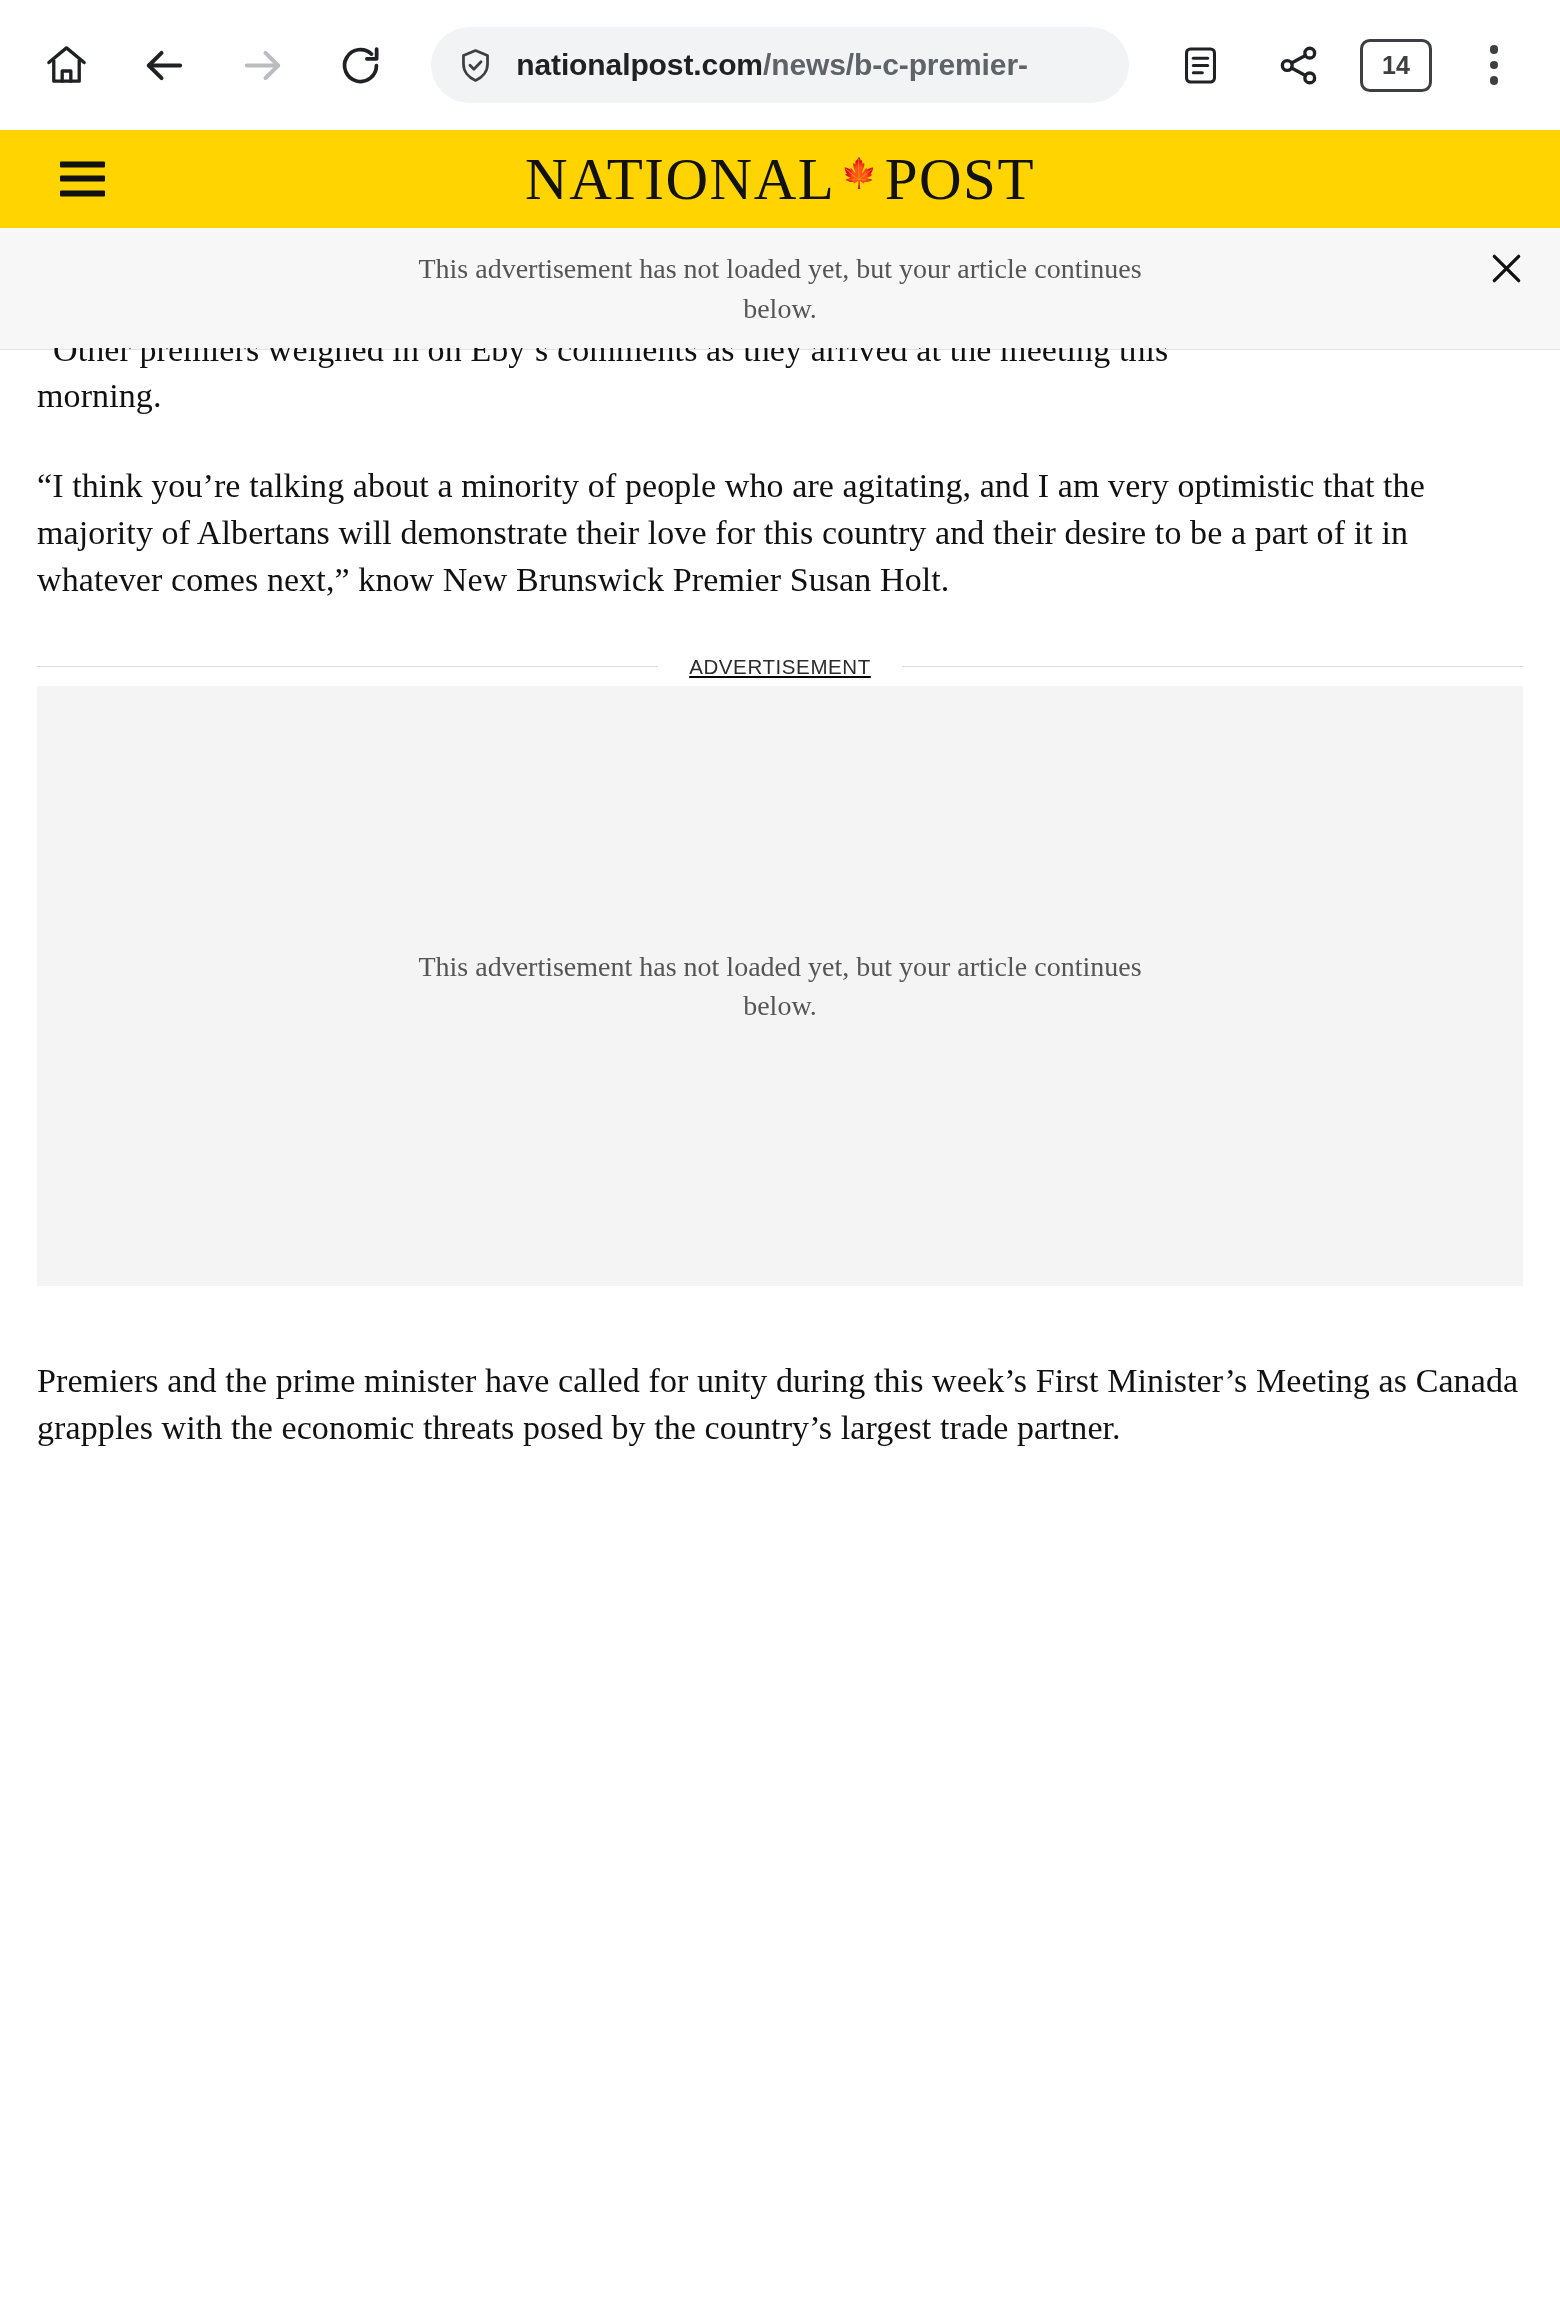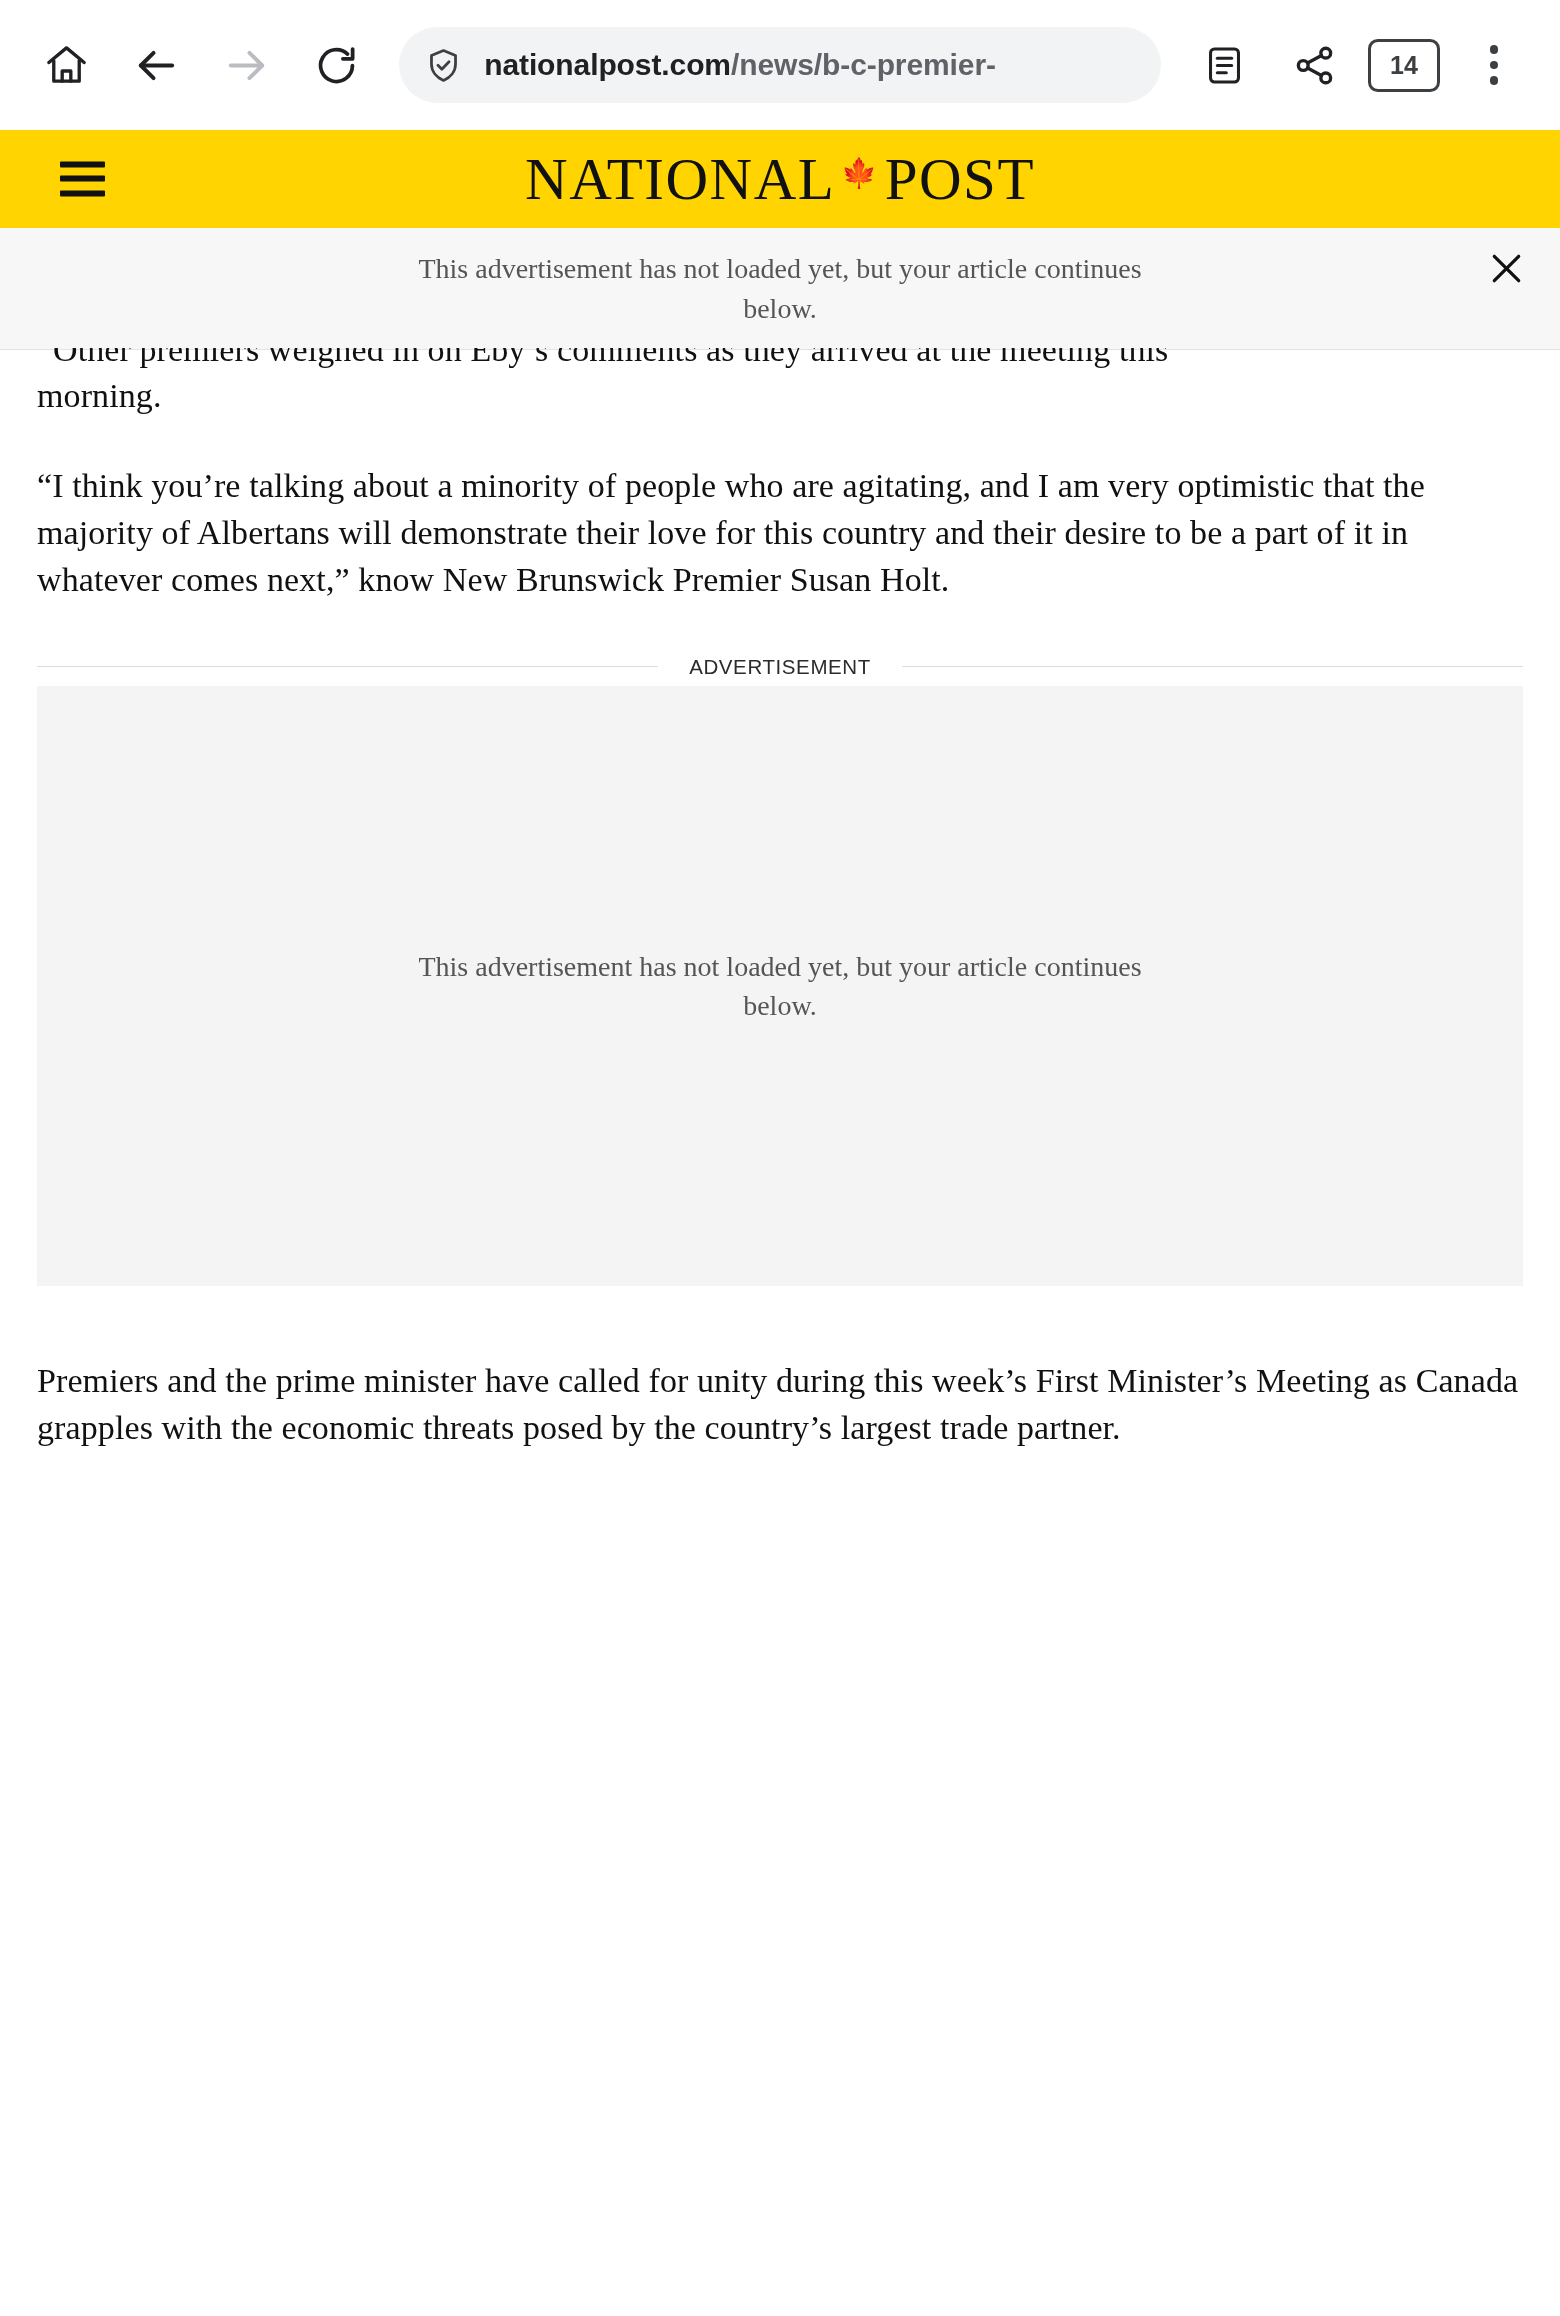--- a/index.html
+++ b/index.html
@@ -15,21 +15,21 @@
     -webkit-font-smoothing: antialiased;
   }
 
   
   .browser-bar {
     height: 130px;
     background: #ffffff;
     display: flex;
     align-items: center;
     padding: 0 25px;
-    gap: 8px;
+    gap: 16px;
     position: relative;
   }
   .chrome-btn {
     width: 82px;
     height: 82px;
     display: flex;
     align-items: center;
     justify-content: center;
     flex: 0 0 auto;
     cursor: pointer;
@@ -180,20 +180,21 @@
   }
   .para-first { margin-top: 0; }
 
   
   .ad-wrap { margin: 51px 0 0 0; }
   .ad-label-row {
     display: flex;
     align-items: center;
     gap: 6px;
     padding: 0 0;
+    text-decoration: underline;
   }
   .ad-rule { flex: 1 1 auto; height: 1px; background: #dcdcdc; }
   .ad-label {
     font-family: "Liberation Sans", sans-serif;
     font-size: 20.5px;
     letter-spacing: 0.6px;
     color: #2b2b2b;
     padding: 0 25px;
     white-space: nowrap;
   }

